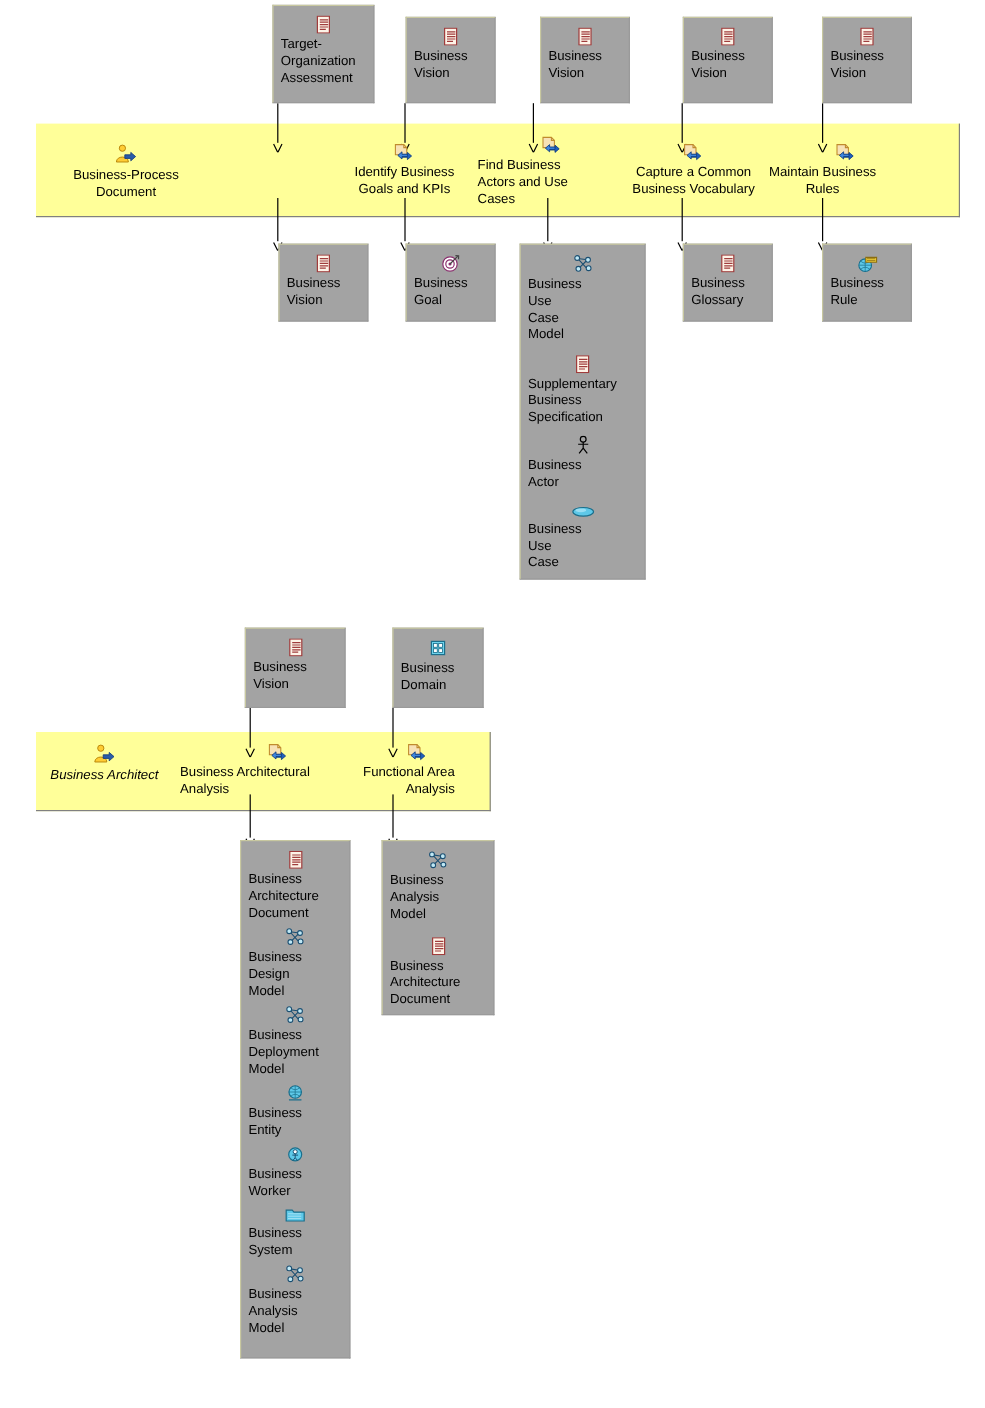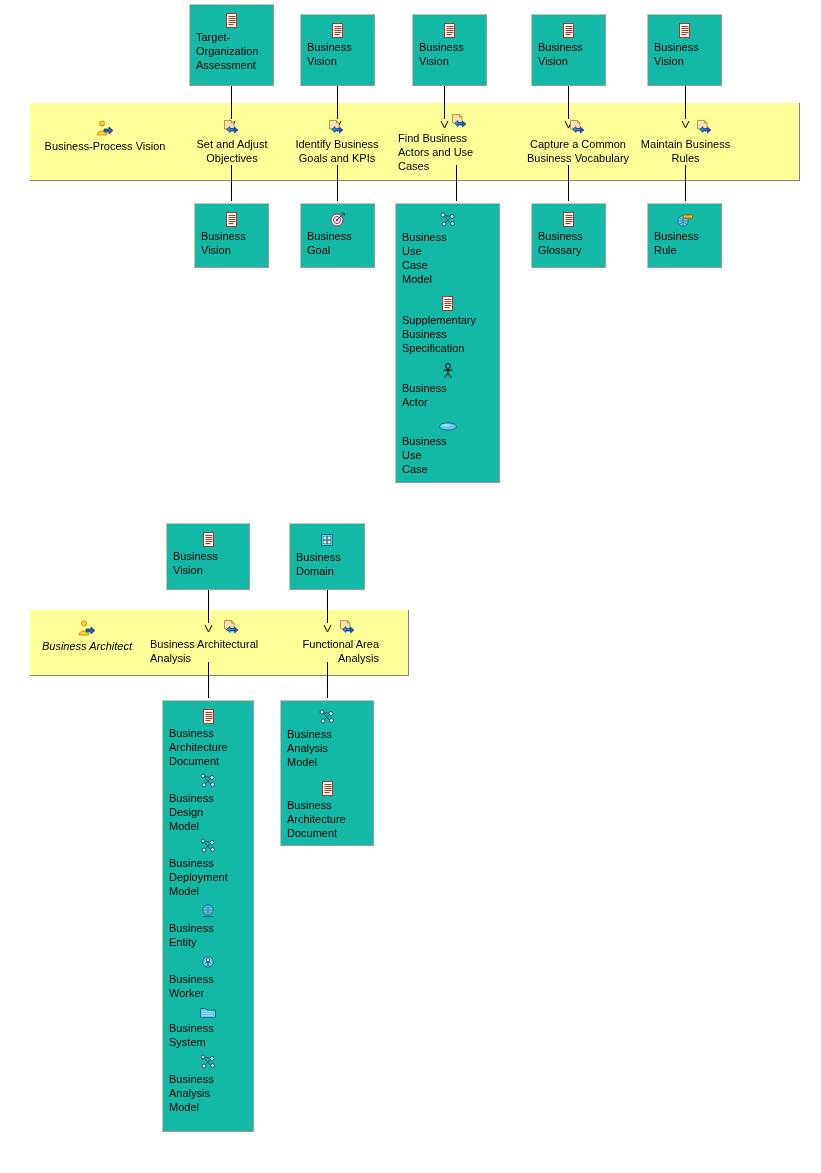--- a/index.html
+++ b/index.html
@@ -15,27 +15,28 @@
     position:absolute;
     background:#ffff99;
     border-right:1px solid #808080;
     border-bottom:1px solid #808080;
     box-sizing:border-box;
   }
 
   
   .node{
     position:absolute;
-    background:#14b8a6;
+    background:#a3a3a3;
     border:1px solid #c8c8a0;
     border-right:1px solid #9a9a9a;
     border-bottom:1px solid #9a9a9a;
     box-sizing:border-box;
     padding:8px 6px 6px 6px;
     text-align:center;
+    margin-left:38px;
   }
   .node .lbl{
     font-size:11px;
     line-height:14px;
     color:#000;
     display:block;
   }
   .node .lbl.left{text-align:left;}
 
   
@@ -187,34 +188,23 @@
 
   <div class="cell" style="left:35px;top:120px;width:140px;">
     <span class="ico">
       <svg width="22" height="17" viewBox="0 0 22 17">
         <circle cx="8" cy="3.5" r="2.6" fill="#ffcc33" stroke="#b8860b" stroke-width="0.8"></circle>
         <path d="M3 15 C3 9.5 13 9.5 13 15 Z" fill="#ffcc33" stroke="#b8860b" stroke-width="0.8"></path>
         <path d="M10 9 l5 0 0 -2 4 3.5 -4 3.5 0 -2 -5 0 z" fill="#2a5caa" stroke="#123a7a" stroke-width="0.7"></path>
         <path d="M12 15 l-5 0 0 2 -4 -3.5 4 -3.5 0 2 5 0 z" fill="#3f7fd0" stroke="#123a7a" stroke-width="0.7" opacity="0"></path>
       </svg>
     </span>
-    <span class="lbl">Business-Process Vision</span>
-  </div>
-
-  <div class="cell" style="left:184px;top:118px;width:96px;">
-    <span class="ico">
-      <svg width="22" height="17" viewBox="0 0 22 17">
-        <path d="M3.5 2.5 h7 l2.5 2.5 v6 h-9.5 z" fill="#f7e2b5" stroke="#c08b2e" stroke-width="0.9"></path>
-        <path d="M10.5 2.5 v2.5 h2.5" fill="none" stroke="#c08b2e" stroke-width="0.9"></path>
-        <path d="M9 11 l4.5 0 0 -2 3.5 3 -3.5 3 0 -2 -4.5 0 z" fill="#1f5fbf" stroke="#0d3a80" stroke-width="0.7"></path>
-        <path d="M13.5 16 l-4.5 0 0 2 -3.5 -3 3.5 -3 0 2 4.5 0 z" fill="#3f86dd" stroke="#0d3a80" stroke-width="0.7" transform="translate(0,-3.5)"></path>
-      </svg>
-    </span>
-    <span class="lbl">Set and Adjust<br>Objectives</span>
-  </div>
+    <span class="lbl">Business-Process Document</span>
+  </div>
+
 
   <div class="cell" style="left:286px;top:118px;width:102px;">
     <span class="ico">
       <svg width="22" height="17" viewBox="0 0 22 17">
         <path d="M3.5 2.5 h7 l2.5 2.5 v6 h-9.5 z" fill="#f7e2b5" stroke="#c08b2e" stroke-width="0.9"></path>
         <path d="M10.5 2.5 v2.5 h2.5" fill="none" stroke="#c08b2e" stroke-width="0.9"></path>
         <path d="M9 11 l4.5 0 0 -2 3.5 3 -3.5 3 0 -2 -4.5 0 z" fill="#1f5fbf" stroke="#0d3a80" stroke-width="0.7"></path>
         <path d="M13.5 16 l-4.5 0 0 2 -3.5 -3 3.5 -3 0 2 4.5 0 z" fill="#3f86dd" stroke="#0d3a80" stroke-width="0.7" transform="translate(0,-3.5)"></path>
       </svg>
     </span>

